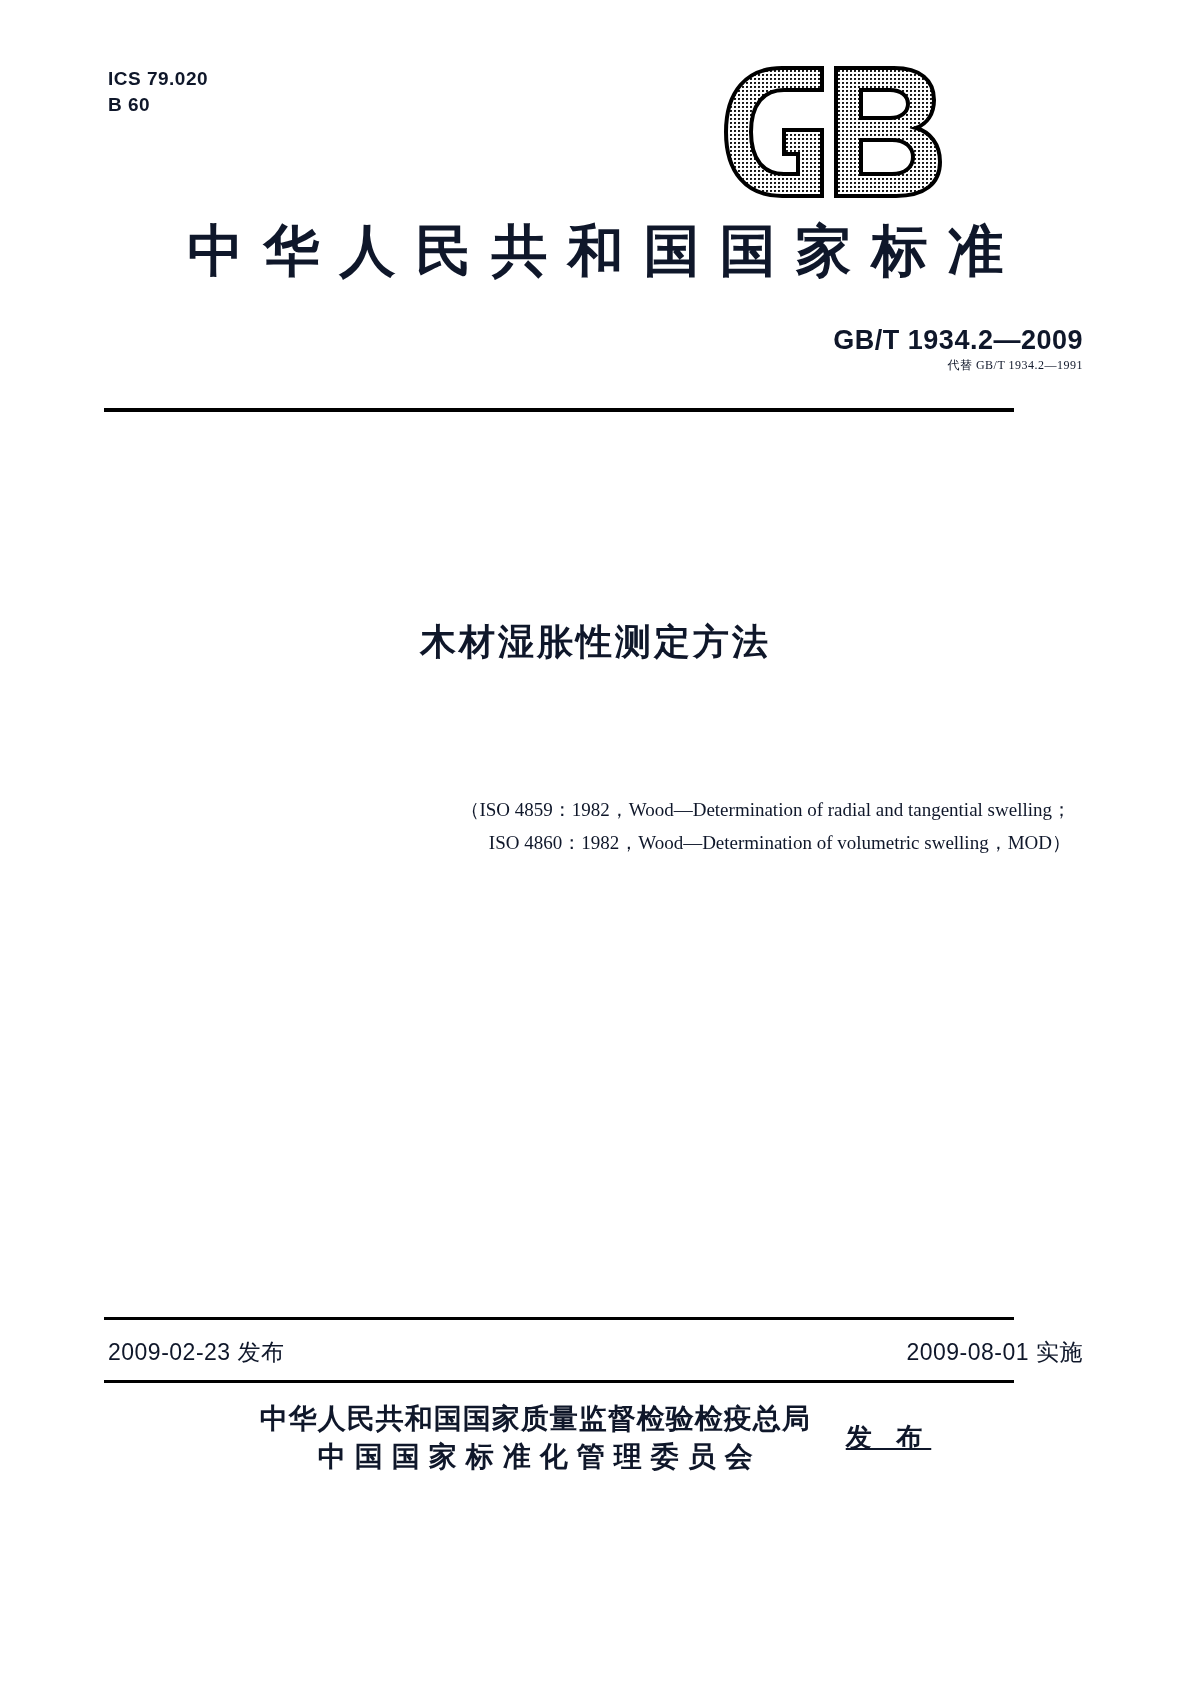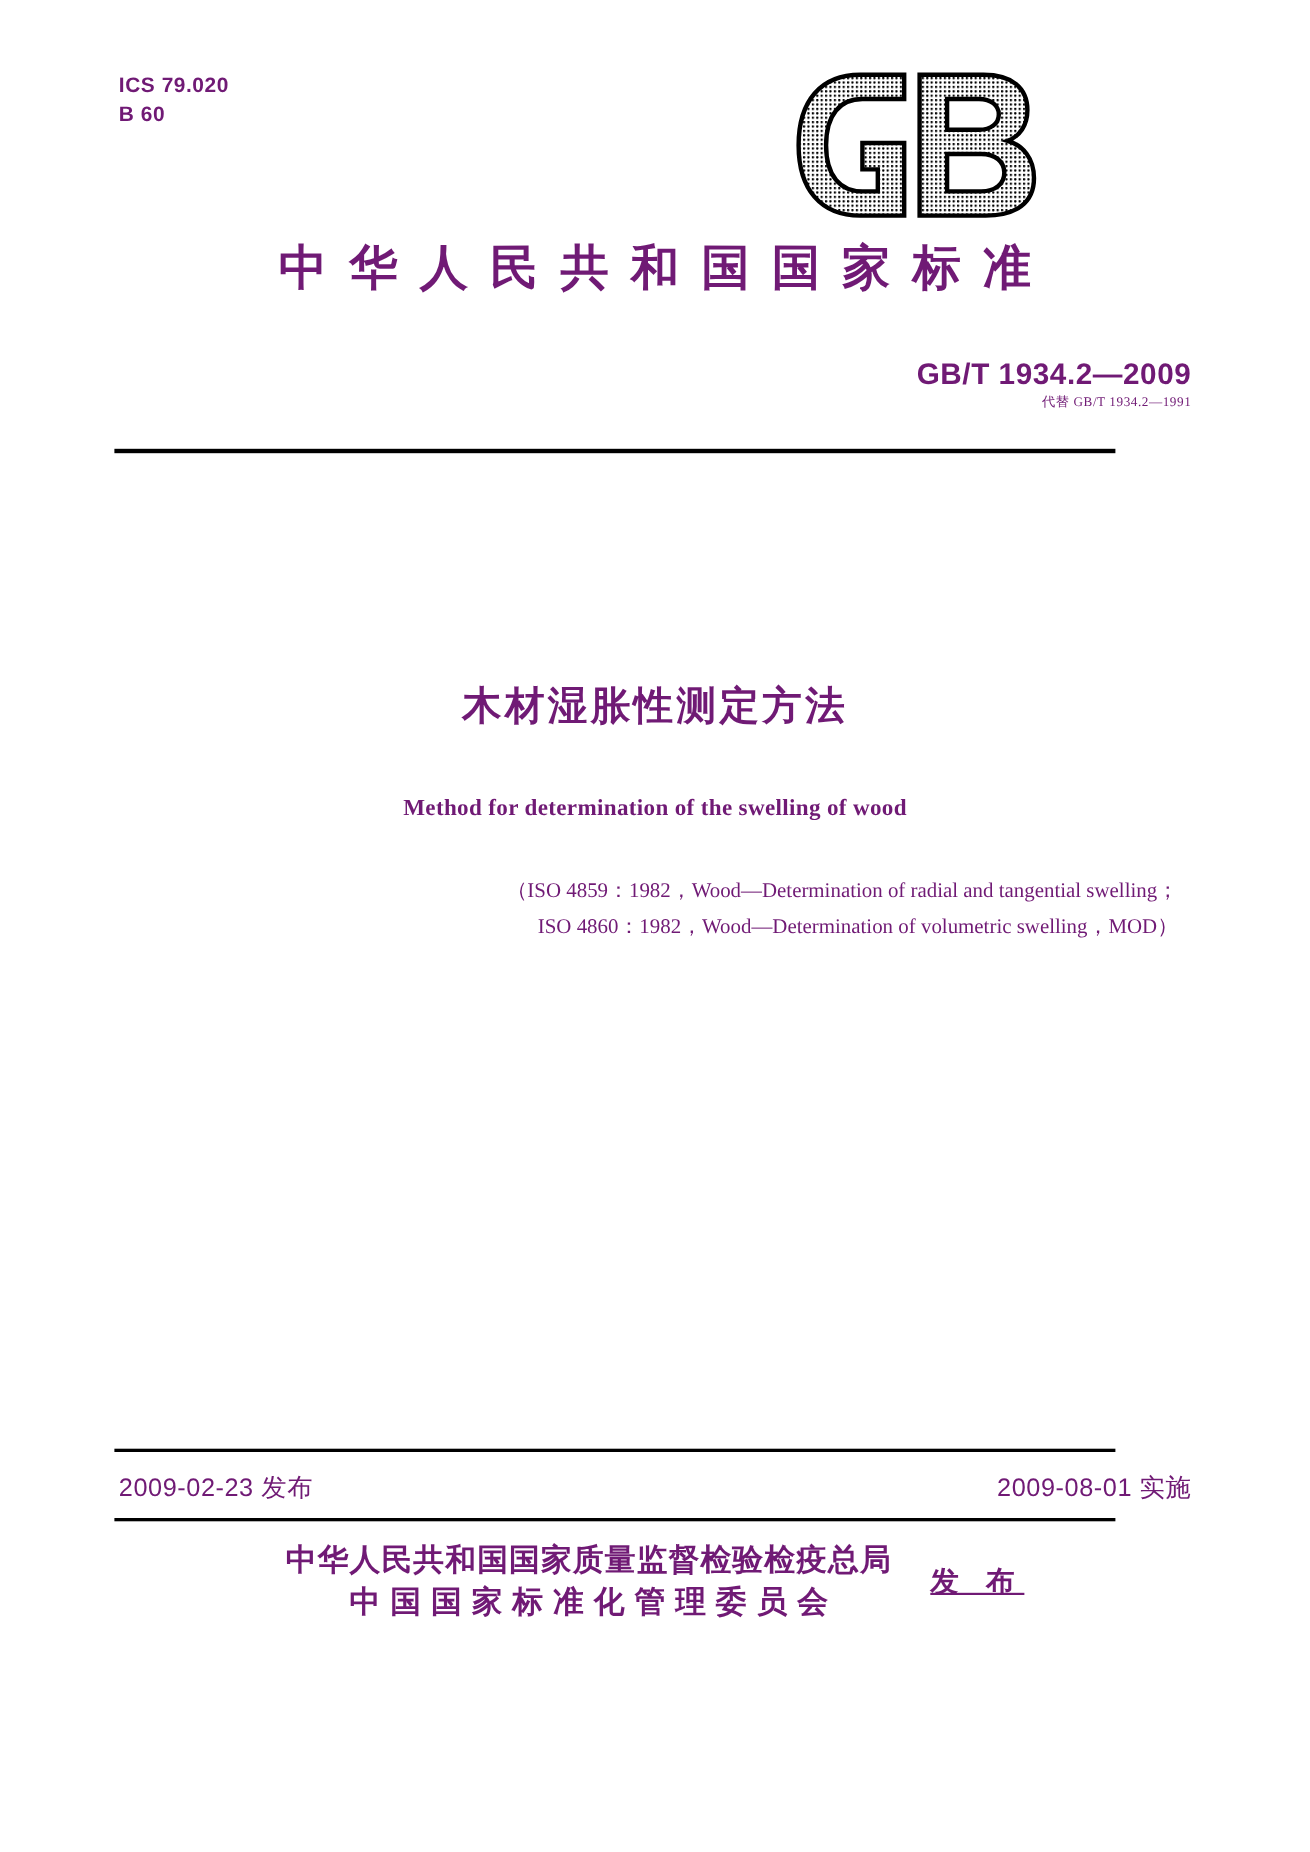--- a/index.html
+++ b/index.html
@@ -7,21 +7,21 @@
     padding: 0;
     background: #ffffff;
   }
   .page {
     position: relative;
     width: 1191px;
     height: 1620px;
     margin: 0 auto;
     background: #ffffff;
     font-family: "Liberation Serif", serif;
-    color: #701a75;
+    color: #0f172a;
     overflow: hidden;
   }
 
   
   .ics-block {
     position: absolute;
     left: 108px;
     top: 66px;
     font-family: "Liberation Sans", sans-serif;
     font-size: 19px;
@@ -43,21 +43,21 @@
 
   
   .national-title {
     position: absolute;
     left: 0;
     right: 0;
     top: 214px;
     text-align: center;
     font-family: "Liberation Serif", serif;
     font-weight: bold;
-    font-size: 44px;
+    font-size: 56px;
     letter-spacing: 20px;
     text-indent: 20px;
     white-space: nowrap;
   }
 
   
   .std-number {
     position: absolute;
     right: 108px;
     top: 325px;
@@ -225,21 +225,20 @@
   </div>
 
   <div class="national-title">中华人民共和国国家标准</div>
 
   <div class="std-number">GB/T 1934.2—2009</div>
   <div class="std-replaces">代替 GB/T 1934.2—1991</div>
 
   <div class="rule-top"></div>
 
   <div class="doc-title-cn">木材湿胀性测定方法</div>
-  <div class="doc-title-en">Method for determination of the swelling of wood</div>
 
   <div class="iso-note">
     <div>（ISO 4859：1982，Wood—Determination of radial and tangential swelling；</div>
     <div>ISO 4860：1982，Wood—Determination of volumetric swelling，MOD）</div>
   </div>
 
   <div class="rule-bottom-1"></div>
   <div class="date-issue">2009-02-23 发布</div>
   <div class="date-effective">2009-08-01 实施</div>
   <div class="rule-bottom-2"></div>

